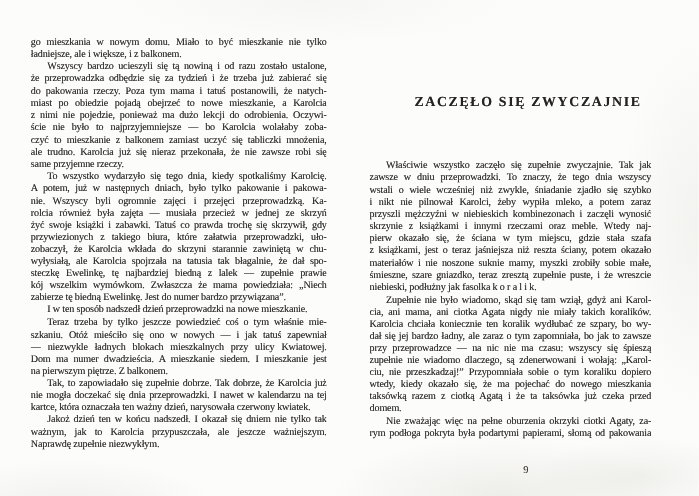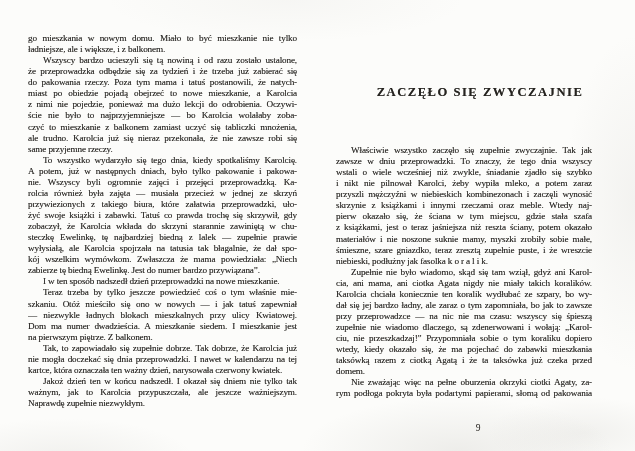--- a/index.html
+++ b/index.html
@@ -86,25 +86,25 @@
       <div class="line">miast po obiedzie pojadą obejrzeć to nowe mieszkanie, a Karolcia</div>
       <div class="line">z nimi nie pojedzie, ponieważ ma dużo lekcji do odrobienia. Oczywi-</div>
       <div class="line">ście nie było to najprzyjemniejsze — bo Karolcia wolałaby zoba-</div>
       <div class="line">czyć to mieszkanie z balkonem zamiast uczyć się tabliczki mnożenia,</div>
       <div class="line">ale trudno. Karolcia już się nieraz przekonała, że nie zawsze robi się</div>
       <div class="line endline">same przyjemne rzeczy.</div>
       <div class="line indent">To wszystko wydarzyło się tego dnia, kiedy spotkaliśmy Karolcię.</div>
       <div class="line">A potem, już w następnych dniach, było tylko pakowanie i pakowa-</div>
       <div class="line">nie. Wszyscy byli ogromnie zajęci i przejęci przeprowadzką. Ka-</div>
       <div class="line">rolcia również była zajęta — musiała przecież w jednej ze skrzyń</div>
+      <div class="line">żyć swoje książki i zabawki. Tatuś co prawda trochę się skrzywił, gdy</div>
       <div class="line">przywiezionych z takiego biura, które załatwia przeprowadzki, uło-</div>
-      <div class="line">żyć swoje książki i zabawki. Tatuś co prawda trochę się skrzywił, gdy</div>
       <div class="line">zobaczył, że Karolcia wkłada do skrzyni starannie zawiniętą w chu-</div>
+      <div class="line">wyłysiałą, ale Karolcia spojrzała na tatusia tak błagalnie, że dał spo-</div>
       <div class="line">steczkę Ewelinkę, tę najbardziej biedną z lalek — zupełnie prawie</div>
-      <div class="line">wyłysiałą, ale Karolcia spojrzała na tatusia tak błagalnie, że dał spo-</div>
       <div class="line">kój wszelkim wymówkom. Zwłaszcza że mama powiedziała: „Niech</div>
       <div class="line endline">zabierze tę biedną Ewelinkę. Jest do numer bardzo przywiązana”.</div>
       <div class="line indent endline">I w ten sposób nadszedł dzień przeprowadzki na nowe mieszkanie.</div>
       <div class="line indent">Teraz trzeba by tylko jeszcze powiedzieć coś o tym właśnie mie-</div>
       <div class="line">szkaniu. Otóż mieściło się ono w nowych — i jak tatuś zapewniał</div>
       <div class="line">— niezwykle ładnych blokach mieszkalnych przy ulicy Kwiatowej.</div>
       <div class="line">Dom ma numer dwadzieścia. A mieszkanie siedem. I mieszkanie jest</div>
       <div class="line endline">na pierwszym piętrze. Z balkonem.</div>
       <div class="line indent">Tak, to zapowiadało się zupełnie dobrze. Tak dobrze, że Karolcia już</div>
       <div class="line">nie mogła doczekać się dnia przeprowadzki. I nawet w kalendarzu na tej</div>
@@ -128,21 +128,21 @@
       <div class="line">materiałów i nie noszone suknie mamy, myszki zrobiły sobie małe,</div>
       <div class="line">śmieszne, szare gniazdko, teraz zresztą zupełnie puste, i że wreszcie</div>
       <div class="line endline">niebieski, podłużny jak fasolka k o r a l i k.</div>
       <div class="line indent">Zupełnie nie było wiadomo, skąd się tam wziął, gdyż ani Karol-</div>
       <div class="line">cia, ani mama, ani ciotka Agata nigdy nie miały takich koralików.</div>
       <div class="line">Karolcia chciała koniecznie ten koralik wydłubać ze szpary, bo wy-</div>
       <div class="line">dał się jej bardzo ładny, ale zaraz o tym zapomniała, bo jak to zawsze</div>
       <div class="line">przy przeprowadzce — na nic nie ma czasu: wszyscy się śpieszą</div>
       <div class="line">zupełnie nie wiadomo dlaczego, są zdenerwowani i wołają: „Karol-</div>
       <div class="line">ciu, nie przeszkadzaj!” Przypomniała sobie o tym koraliku dopiero</div>
-      <div class="line">wtedy, kiedy okazało się, że ma pojechać do zabawki mieszkania</div>
+      <div class="line">wtedy, kiedy okazało się, że ma pojechać do nowego mieszkania</div>
       <div class="line">taksówką razem z ciotką Agatą i że ta taksówka już czeka przed</div>
       <div class="line endline">domem.</div>
       <div class="line indent">Nie zważając więc na pełne oburzenia okrzyki ciotki Agaty, za-</div>
       <div class="line">rym podłoga pokryta była podartymi papierami, słomą od pakowania</div>
     </div>
 
   <div id="page-number">9</div>
 </div>
 
 </body></html>

